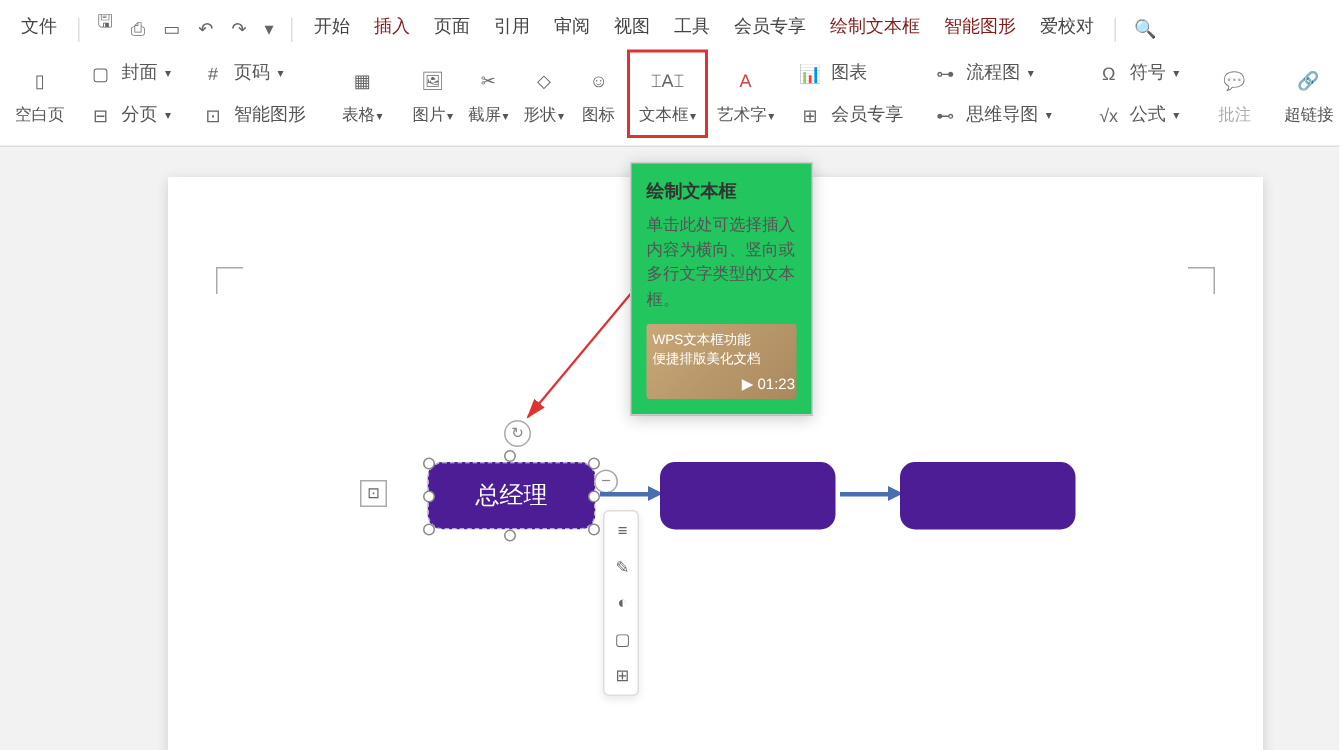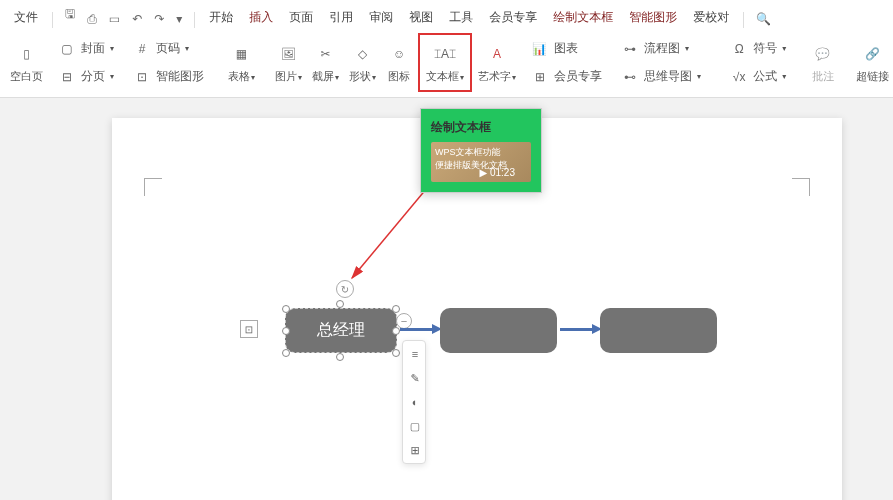--- a/index.html
+++ b/index.html
@@ -19,24 +19,24 @@
 .rlabel{font-size:11px;white-space:nowrap}
 .highlight-box{border:2px solid #d33;padding:4px 2px;display:flex;flex-direction:column;align-items:center}
 .canvas-area{position:absolute;top:98px;left:0;right:0;bottom:0;background:#f2f2f2;overflow:hidden}
 .page{position:absolute;left:112px;top:20px;width:730px;height:460px;background:#fff;box-shadow:0 2px 8px rgba(0,0,0,0.15)}
 .corner{position:absolute;width:18px;height:18px}
 .corner.tl{top:60px;left:32px;border-left:1px solid #aaa;border-top:1px solid #aaa}
 .corner.tr{top:60px;right:32px;border-right:1px solid #aaa;border-top:1px solid #aaa}
 .tooltip{position:absolute;left:420px;top:108px;width:122px;background:#22c55e;border:1px solid #ccc;box-shadow:0 2px 10px rgba(0,0,0,0.2);padding:10px;font-size:11px;color:#555;z-index:10}
 .tooltip .tt-title{font-weight:bold;font-size:12px;color:#333;margin-bottom:6px}
 .tooltip .tt-body{line-height:1.5;margin-bottom:8px}
-.tooltip .tt-thumb{background:linear-gradient(135deg,#c9a878,#a8895e);height:40px;border-radius:2px;position:relative;color:#fff;padding:4px;font-size:9px}
-.tooltip .tt-time{position:absolute;bottom:4px;right:16px;font-size:10px}
+.tooltip .tt-thumb{background:linear-gradient(135deg,#c9a878,#a8895e);height:50px;border-radius:2px;position:relative;color:#fff;padding:4px;font-size:9px}
+.tooltip .tt-time{position:absolute;bottom:4px;right:1px;font-size:10px}
 .arrow-line{position:absolute;left:347px;top:170px;z-index:5}
-.shape{position:absolute;background:#737373;border-radius:10px}
+.shape{position:absolute;background:#4c1d95;border-radius:10px}
 .shape1{left:285px;top:308px;width:112px;height:45px;display:flex;align-items:center;justify-content:center;color:#fff;font-size:16px;border:1px dashed rgba(255,255,255,0.6)}
 .shape2{left:440px;top:308px;width:117px;height:45px}
 .shape3{left:600px;top:308px;width:117px;height:45px}
 .handle{position:absolute;width:8px;height:8px;background:#fff;border:1px solid #888;border-radius:50%}
 .rot-handle{position:absolute;left:336px;top:280px;width:18px;height:18px;background:#fff;border:1px solid #aaa;border-radius:50%;display:flex;align-items:center;justify-content:center;font-size:10px;color:#888}
 .add-handle{position:absolute;width:16px;height:16px;background:#fff;border:1px solid #aaa;border-radius:50%;display:flex;align-items:center;justify-content:center;font-size:11px;color:#888}
 .conn-arrow{position:absolute;top:328px;height:3px;background:#4a6fb0}
 .conn-arrow::after{content:"";position:absolute;right:-8px;top:-4px;border-left:10px solid #4a6fb0;border-top:5px solid transparent;border-bottom:5px solid transparent}
 .float-toolbar{position:absolute;left:402px;top:340px;width:24px;background:#fff;border:1px solid #ddd;border-radius:4px;box-shadow:0 2px 6px rgba(0,0,0,0.1);display:flex;flex-direction:column;gap:2px;padding:2px}
 .float-toolbar .fb{width:20px;height:22px;display:flex;align-items:center;justify-content:center;font-size:11px;color:#666;cursor:pointer}
@@ -180,20 +180,21 @@
 
 <div class="canvas-area">
   <div class="page">
     <div class="corner tl"></div>
     <div class="corner tr"></div>
   </div>
 </div>
 
 <div class="tooltip">
   <div class="tt-title">绘制文本框</div>
+  <div class="tt-body">单击此处可选择插入内容为横向、竖向或多行文字类型的文本框。</div>
   <div class="tt-thumb">
     <div>WPS文本框功能</div>
     <div>便捷排版美化文档</div>
     <div class="tt-time">▶ <span>01:23</span></div>
   </div>
 </div>
 
 <svg class="arrow-line" width="120" height="120">
   <defs>
       <marker id="ah" markerWidth="10" markerHeight="10" refX="8" refY="3" orient="auto">

